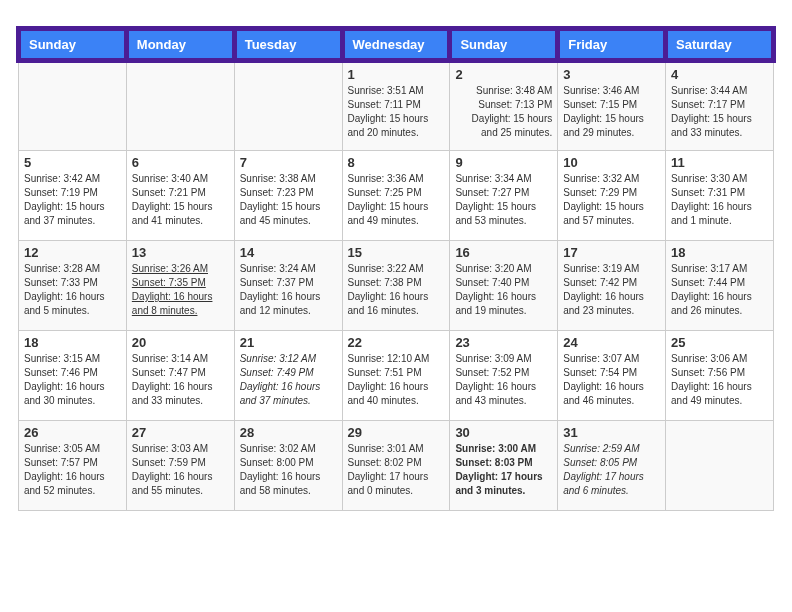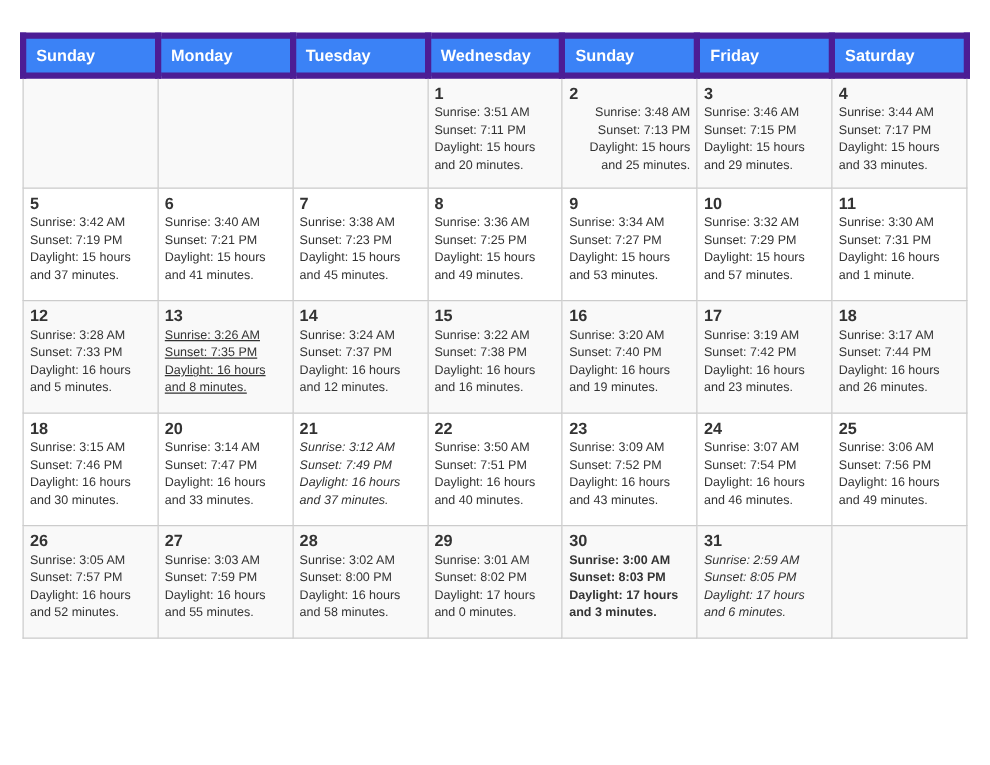--- a/index.html
+++ b/index.html
@@ -257,21 +257,21 @@
         </td>
         <td>
           <span class="day-number">21</span>
           <div class="day-info" style="white-space: pre-line; font-style: italic;">Sunrise: 3:12 AM
 Sunset: 7:49 PM
 Daylight: 16 hours
 and 37 minutes.</div>
         </td>
         <td>
           <span class="day-number">22</span>
-          <div class="day-info" style="white-space: pre-line;">Sunrise: 3:50 AM
+          <div class="day-info" style="white-space: pre-line;">Sunrise: 12:10 AM
 Sunset: 7:51 PM
 Daylight: 16 hours
 and 40 minutes.</div>
         </td>
         <td>
           <span class="day-number">23</span>
           <div class="day-info" style="white-space: pre-line;">Sunrise: 3:09 AM
 Sunset: 7:52 PM
 Daylight: 16 hours
 and 43 minutes.</div>

